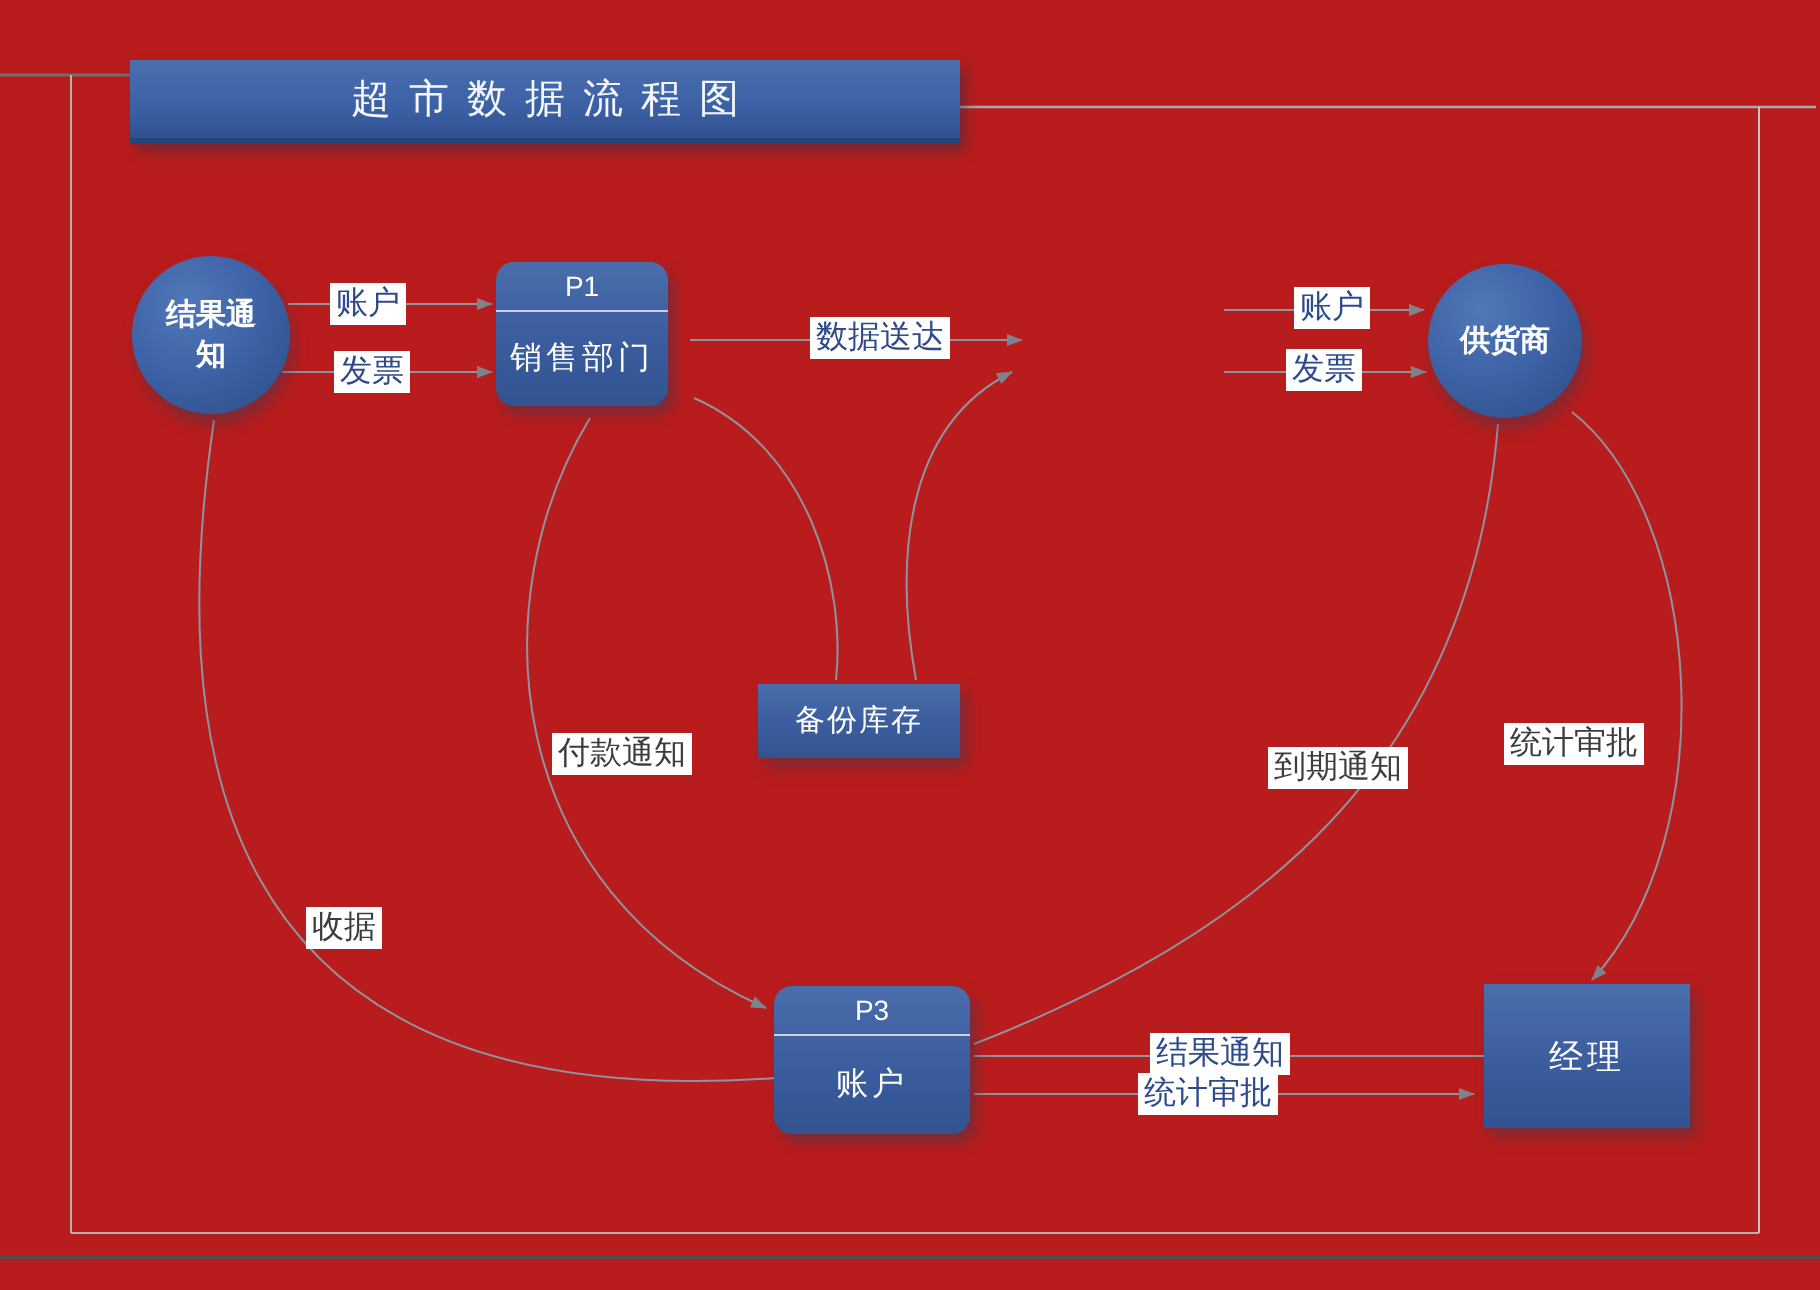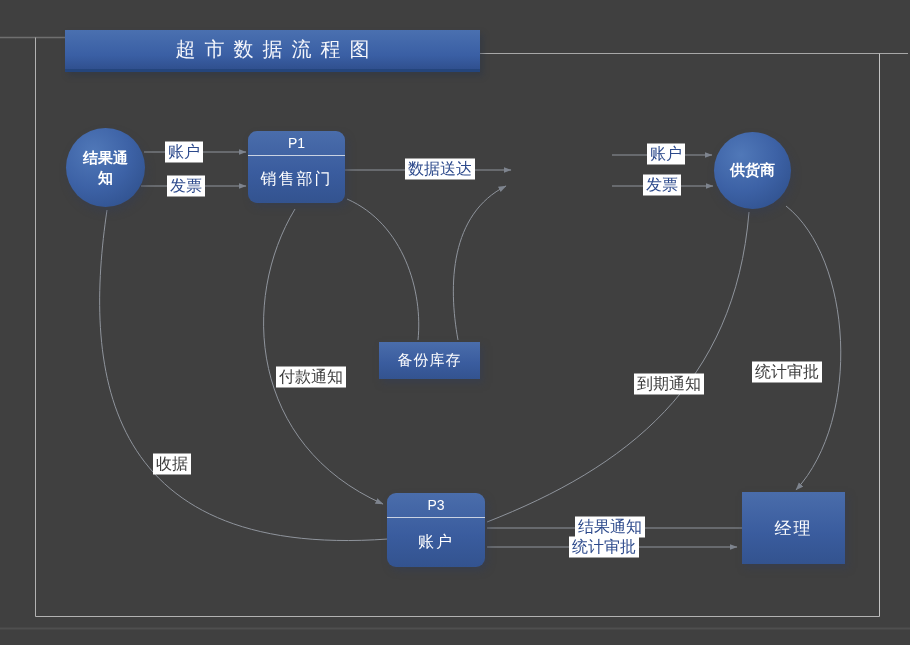--- a/index.html
+++ b/index.html
@@ -1,18 +1,18 @@
 <!DOCTYPE html>
 <html><head>
 <meta charset="utf-8">
 <style>
   html,body { margin:0; padding:0; background:#ffffff; }
   .canvas {
     position:relative; width:910px; height:645px; overflow:hidden;
-    background:#404040; font-family:"Liberation Sans", sans-serif;
+    background:#b91c1c; font-family:"Liberation Sans", sans-serif;
   }
   svg.wires { position:absolute; left:0; top:0; width:910px; height:645px; }
 
   
   .title-box {
     position:absolute; left:65px; top:30px; width:415px; height:39px;
     background:linear-gradient(180deg,#4a70b0 0%, #3a5fa4 65%, #30508f 100%);
     border-bottom:3px solid #24457c;
     box-shadow:3px 4px 6px rgba(40,50,70,.45);
     display:flex; align-items:center; justify-content:center;
@@ -41,21 +41,21 @@
     box-shadow:3px 4px 7px rgba(50,60,85,.5);
   }
   .pbox .phead {
     height:24px; display:flex; align-items:center; justify-content:center;
     font-size:14px; border-bottom:1px solid #c9d2e2;
   }
   .pbox .pbody {
     height:calc(100% - 25px); display:flex; align-items:center; justify-content:center;
     font-size:16px; letter-spacing:2px;
   }
-  .b-p1 { left:248px; top:131px; width:97px;  height:72px; }
+  .b-p1 { left:248px; top:131px; width:86px;  height:72px; }
   .b-p2 { left:513px; top:131px; width:99px;  height:72px; }
   .b-p3 { left:387px; top:493px; width:98px;  height:74px; }
 
   .rect {
     background:linear-gradient(180deg,#4a6dab 0%, #3a5c9e 58%, #33538f 100%);
     box-shadow:3px 4px 7px rgba(50,60,85,.5);
     display:flex; align-items:center; justify-content:center;
   }
   .b-store   { left:379px; top:342px; width:101px; height:37px; font-size:15px; letter-spacing:1px; }
   .b-manager { left:742px; top:492px; width:103px; height:72px; font-size:17px; letter-spacing:2px; }

